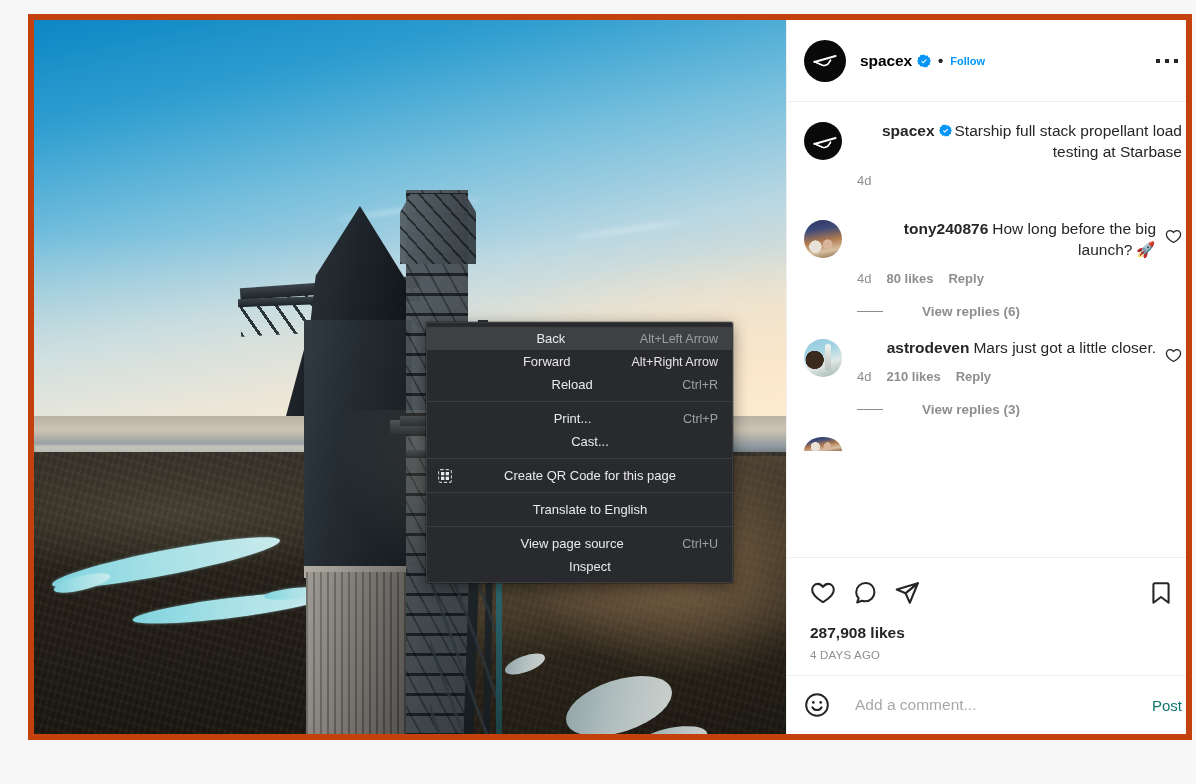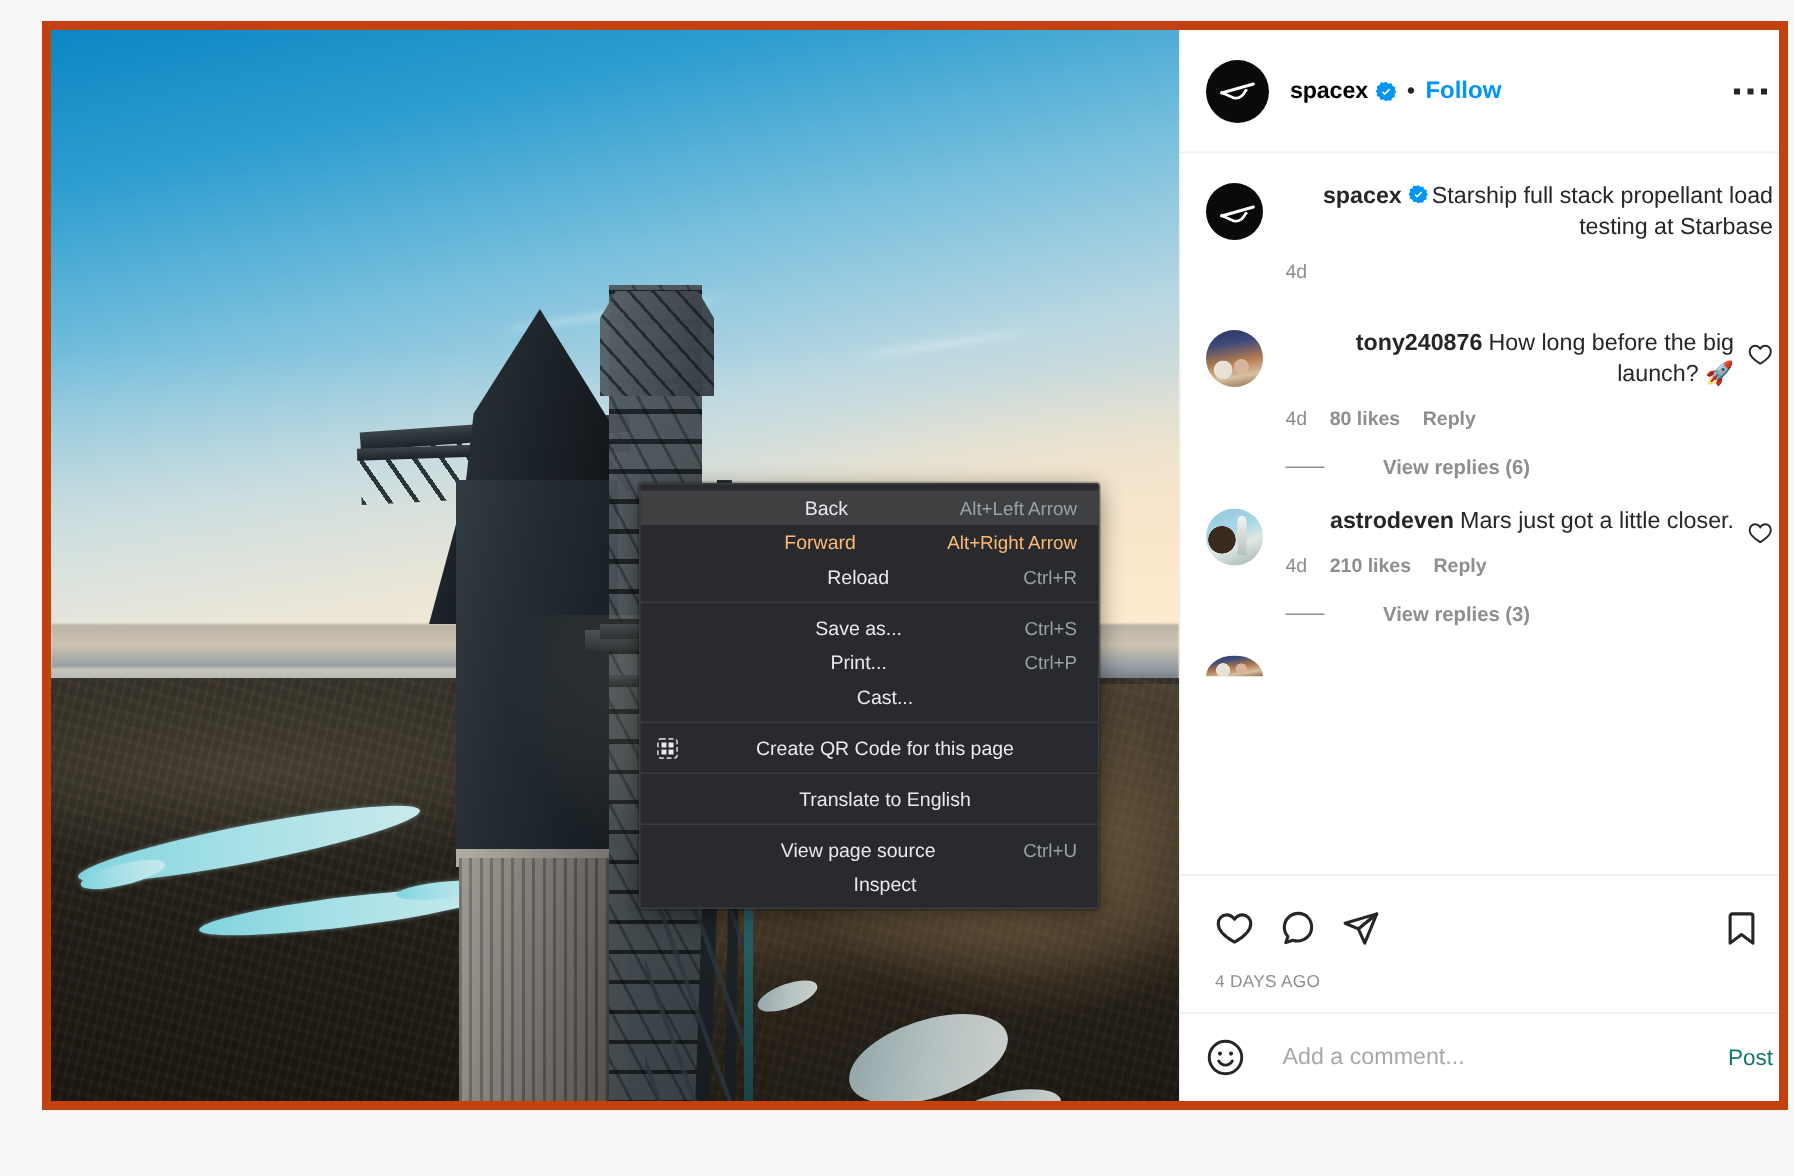--- a/index.html
+++ b/index.html
@@ -236,21 +236,21 @@
     position: absolute; left: 55%; top: 12%; width: 6px; height: 70%;
     background: linear-gradient(180deg, #f2f4f2, #b9c2bd);
     border-radius: 3px 3px 0 0;
   }
   .hdr-names { margin-left: 14px; display: flex; align-items: center; gap: 5px; }
   .uname { font-size: 15.5px; font-weight: 700; color: #000; letter-spacing: -.1px; }
   .verified {
     width: 14px; height: 14px; flex: 0 0 14px; display: inline-block;
   }
   .dot-sep { color: #262626; font-size: 15px; font-weight: 700; margin: 0 2px; }
-  .follow-link { font-size: 16px; font-weight: 600; color: #0095f6; cursor: pointer; }
+  .follow-link { font-size: 11px; font-weight: 600; color: #0095f6; cursor: pointer; }
   .more-btn {
     margin-left: auto; display: flex; gap: 5px; align-items: center;
     padding: 8px 4px; cursor: pointer;
   }
   .more-btn i { width: 4px; height: 4px; background: #262626; display: block; }
 
   
   .comments {
     flex: 1 1 auto; overflow: hidden; position: relative;
     padding: 18px 16px 0 17px;
@@ -324,21 +324,21 @@
     text-align: center;
   }
   .mi {
     display: flex; align-items: center;
     height: 23px; padding: 0 14px 0 35px;
     position: relative; cursor: default;
   }
   .mi .lbl { flex: 1 1 auto; white-space: nowrap; }
   .mi .acc { color: #9aa0a6; font-size: 12.5px; white-space: nowrap; }
   .mi.hl { background: #3f4042; }
-  .mi.disabled .lbl, .mi.disabled .acc { color: #fdba74; }
+  .mi.disabled .lbl, .mi.disabled .acc { color: #e5e5e5; }
   .mi.icon-row { padding-left: 35px; }
   .mi .qr {
     position: absolute; left: 11px; top: 50%; transform: translateY(-50%);
     width: 14px; height: 14px;
   }
   .msep { height: 1px; background: #3c3d40; margin: 5px 0; }
   .mgrp-pad-top { padding-top: 4px; }
   .mgrp-pad-bot { padding-bottom: 4px; }
 </style>
 </head>
@@ -502,20 +502,21 @@
               <path fill="none" stroke="#262626" stroke-width="1.9" stroke-linejoin="round" d="M22 3L2.5 8.8l8.2 3.4z"></path>
               <path fill="none" stroke="#262626" stroke-width="1.9" stroke-linejoin="round" d="M22 3l-7.4 18-3.9-8.8z"></path>
             </svg>
           </div>
           <div class="act save">
             <svg viewBox="0 0 24 24" width="26" height="26" aria-hidden="true">
               <path fill="none" stroke="#262626" stroke-width="1.9" stroke-linejoin="round" d="M19 21l-7-5.3L5 21V4.3C5 3.6 5.6 3 6.3 3h11.4c.7 0 1.3.6 1.3 1.3z"></path>
             </svg>
           </div>
         </div>
+        <div class="likes-text">287,908 likes</div>
         <div class="time-text">4 DAYS AGO</div>
       </div>
 
       <div class="addc">
         <span class="emoji-btn">
           <svg viewBox="0 0 24 24" width="26" height="26" aria-hidden="true">
             <circle cx="12" cy="12" r="10" fill="none" stroke="#262626" stroke-width="1.8"></circle>
             <circle cx="8.6" cy="9.6" r="1.25" fill="#262626"></circle>
             <circle cx="15.4" cy="9.6" r="1.25" fill="#262626"></circle>
             <path fill="none" stroke="#262626" stroke-width="1.8" stroke-linecap="round" d="M7.8 14.2c1 1.6 2.5 2.5 4.2 2.5s3.2-.9 4.2-2.5"></path>
@@ -541,24 +542,20 @@
       </div>
       <div class="mi">
         <span class="lbl">Reload</span>
         <span class="acc">Ctrl+R</span>
       </div>
     </div>
 
     <div class="msep"></div>
 
     <div>
-      <div class="mi">
-        <span class="lbl">Save as...</span>
-        <span class="acc">Ctrl+S</span>
-      </div>
       <div class="mi">
         <span class="lbl">Print...</span>
         <span class="acc">Ctrl+P</span>
       </div>
       <div class="mi">
         <span class="lbl">Cast...</span>
         <span class="acc"></span>
       </div>
     </div>
 

